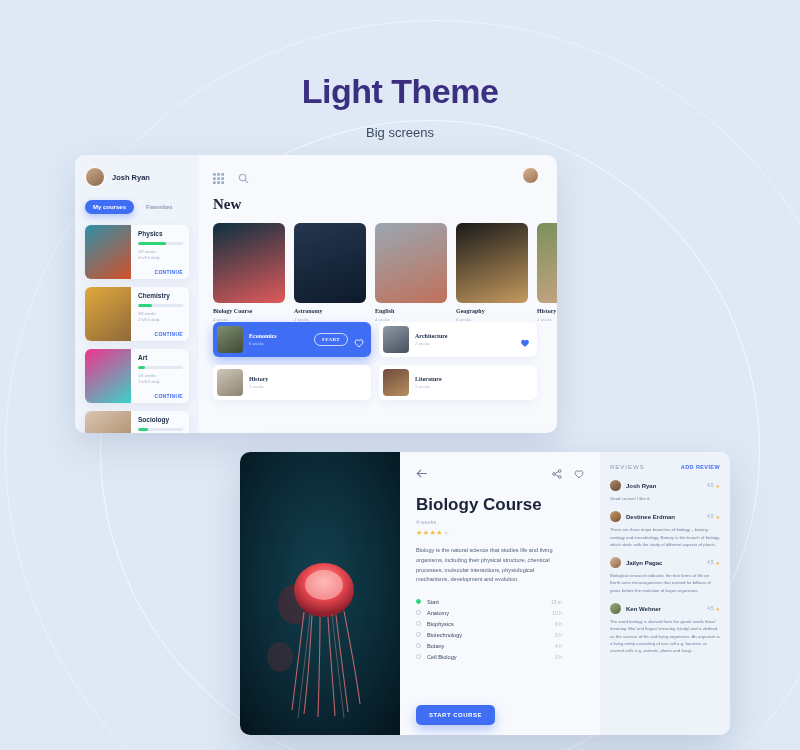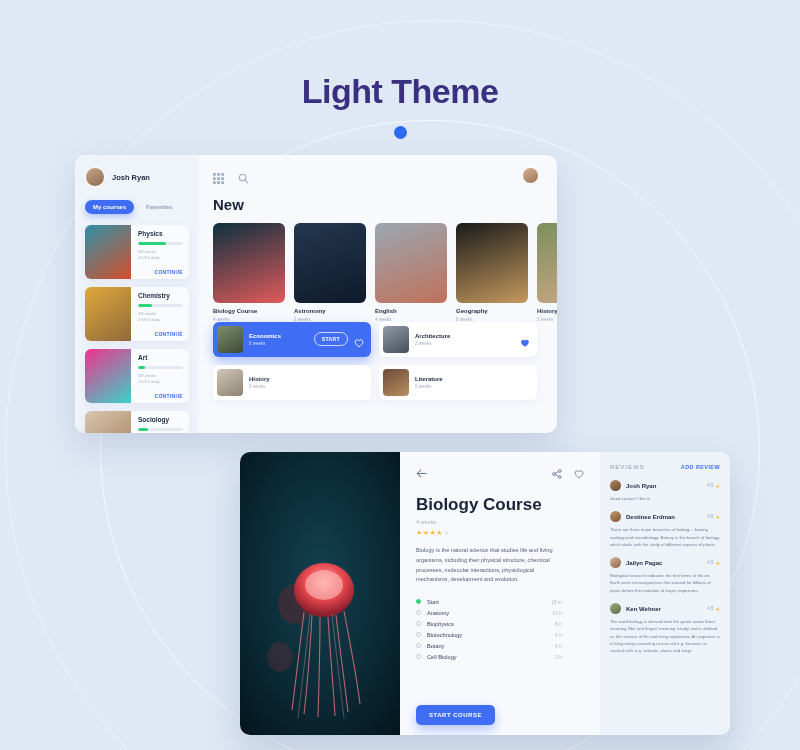--- a/index.html
+++ b/index.html
@@ -72,21 +72,21 @@
     height: 2.5px; background: #e3e9f3; border-radius: 2px; margin-top: 5px;
     position: relative; overflow: hidden;
   }
   .cc-bar > i { display:block; height: 100%; background: #2ed47a; border-radius:2px; }
   .cc-meta { font-size: 4px; color: #a4b0c4; margin-top: 4px; line-height: 1.5; }
   .cc-continue {
     font-size: 5px; font-weight: bold; color: #3f6ef5;
     text-align: right; margin-top: auto; letter-spacing: .3px;
   }
 
-  .main { flex: 1; padding: 12px 4px 0 14px; overflow: hidden; position: relative; }
+  .main { flex: 1; padding: 12px 4px 0 14px; overflow: hidden; position: relative; font-family: Liberation Serif, serif; }
   .main-topbar { display: flex; align-items: center; gap: 14px; margin-bottom: 12px; }
   .icon-btn { width: 11px; height: 11px; color: #9fadc4; }
   .top-avatar {
     width: 17px; height: 17px; border-radius: 50%;
     background: linear-gradient(150deg,#d8b294,#9b7452);
     border: 1.5px solid #fff; margin-left: auto; margin-right: 14px;
   }
   .section-title { font-size: 15px; font-weight: bold; color: #1a2338; margin-bottom: 10px; }
   .new-row { display: flex; gap: 9px; }
   .new-card { width: 72px; flex-shrink: 0; }
@@ -159,20 +159,21 @@
   .rv-text { font-size: 4.3px; line-height: 1.7; color: #71809a; margin-top: 4px; }
 </style>
 </head>
 <body>
 
 <div class="arc arc1"></div>
 <div class="arc arc2"></div>
 
 <div class="page-header">
   <div class="page-title">Light Theme</div>
+  <div class="page-subtitle">Big screens</div>
   <div class="dot"></div>
 </div>
 
 <div class="dashboard">
   <div class="sidebar">
     <div class="profile">
       <div class="avatar"></div>
       <div class="profile-name">Josh Ryan</div>
     </div>
     <div class="tabs" id="sidebar-tabs">

